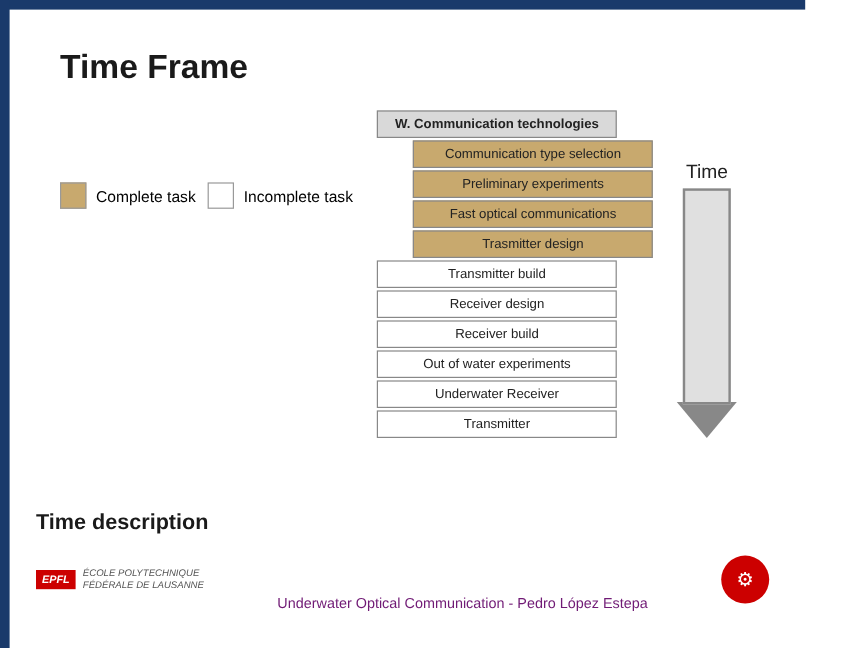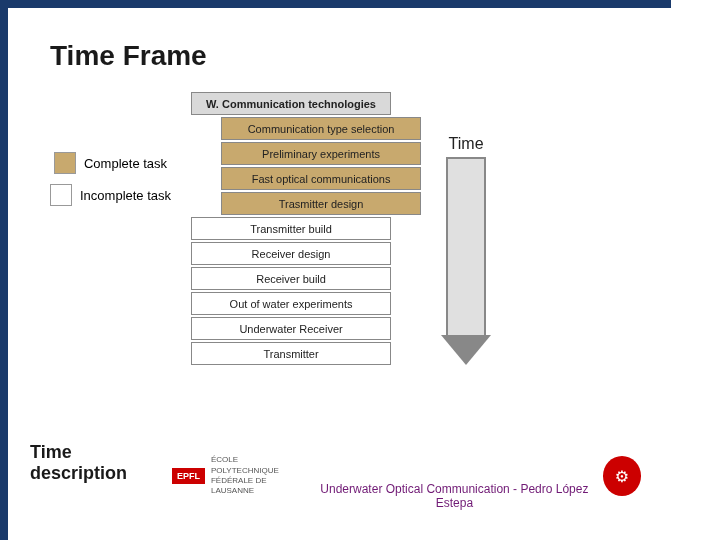--- a/index.html
+++ b/index.html
@@ -49,25 +49,24 @@
     .main-content {
       display: flex;
       flex-direction: row;
       margin-left: 20px;
       margin-top: 10px;
       align-items: flex-start;
     }
 
     .legend {
       display: flex;
-      flex-direction: column;
+      flex-direction: row;
       gap: 10px;
       margin-right: 20px;
       margin-top: 60px;
-      align-items: center;
     }
 
     .legend-item {
       display: flex;
       align-items: center;
       gap: 8px;
       font-size: 13px;
     }
 
     .legend-box-filled {
@@ -172,41 +171,42 @@
       margin-top: -2px;
     }
 
     
     .bottom-section {
       position: absolute;
       bottom: 30px;
       left: 30px;
       right: 30px;
       display: flex;
-      flex-direction: row;
+      flex-direction: column;
       gap: 4px;
     }
 
     .time-description {
       font-size: 18px;
       font-weight: bold;
       color: #1a1a1a;
       margin-bottom: 6px;
     }
 
     .bottom-bar {
       display: flex;
       align-items: center;
       justify-content: space-between;
     }
 
     .epfl-logo {
       display: flex;
       align-items: center;
       gap: 6px;
+      font-style: italic;
     }
 
     .epfl-logo-box {
       background: #c00;
       color: white;
       font-size: 9px;
       font-weight: bold;
       padding: 3px 5px;
       line-height: 1.2;
     }

